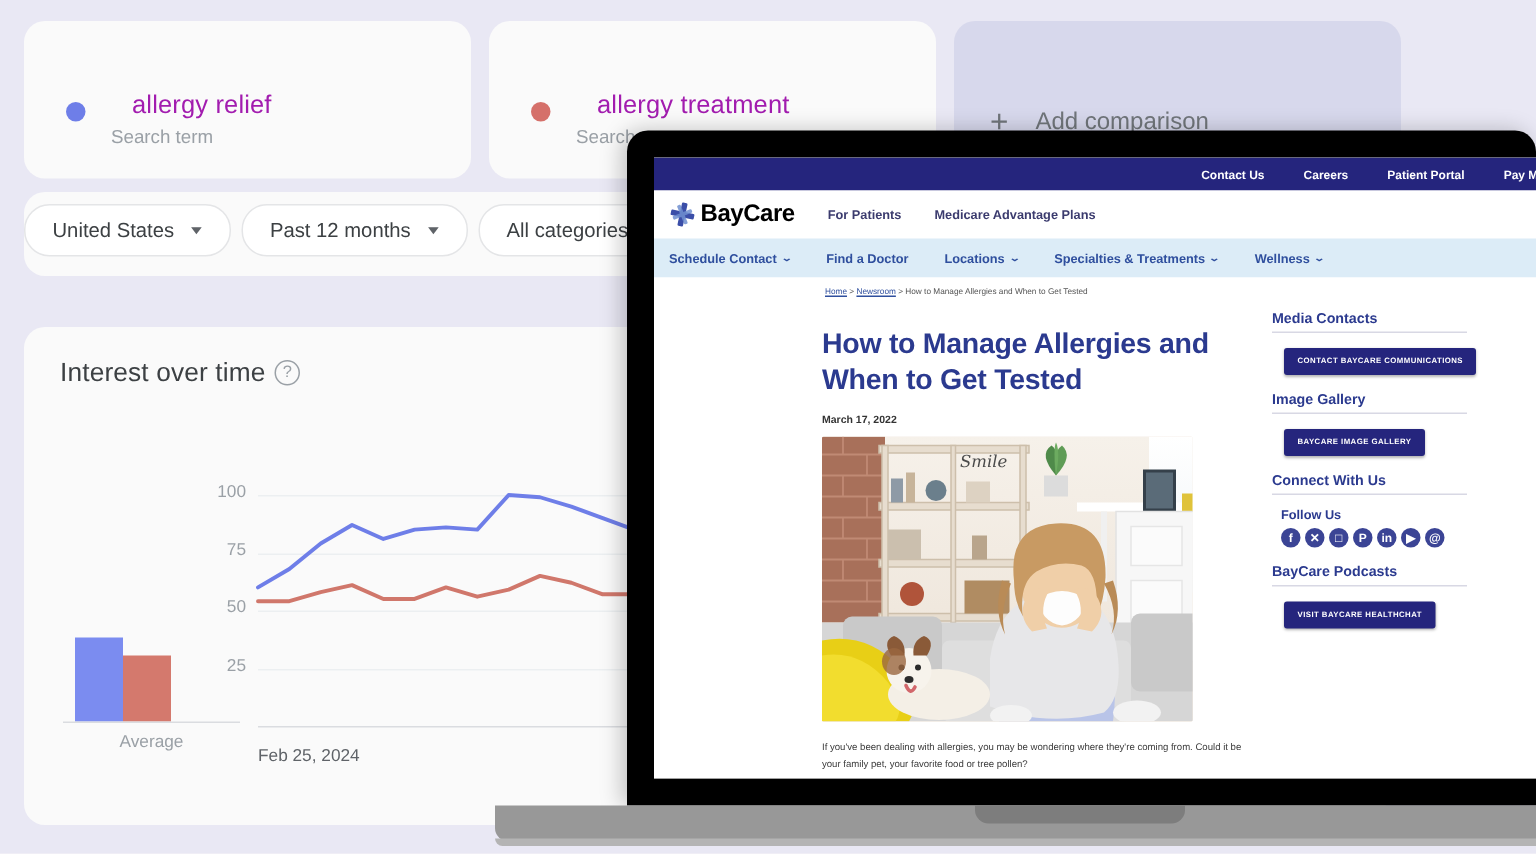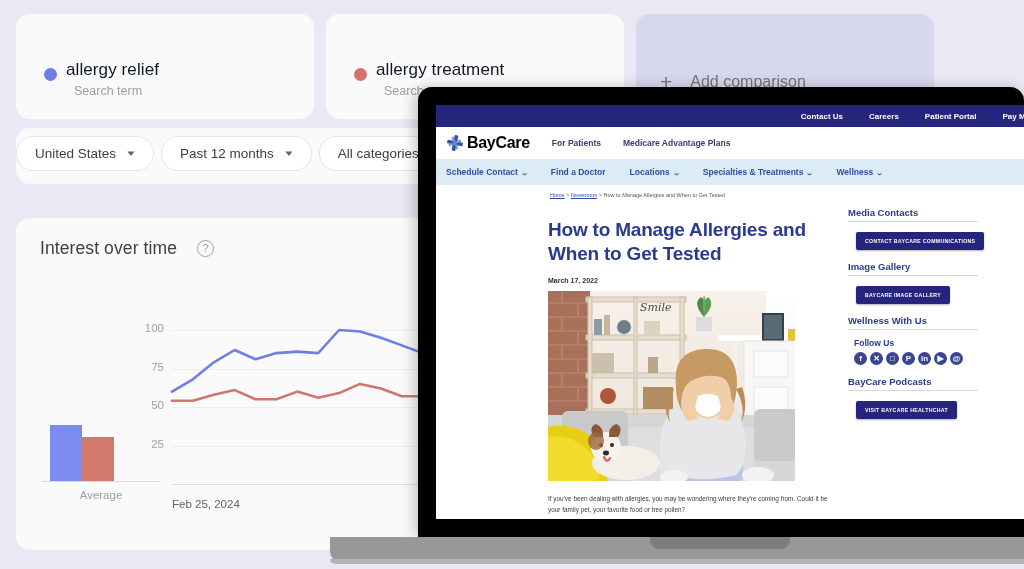--- a/index.html
+++ b/index.html
@@ -46,23 +46,23 @@
   .term-dot {
     position: absolute;
     left: 28px; top: 54px;
     width: 13px; height: 13px;
     border-radius: 50%;
   }
   .term-dot.blue { background: #6e7ee8; }
   .term-dot.red  { background: #d5706a; }
   .term-title {
     position: absolute;
-    left: 50px; top: 46px;
+    left: 72px; top: 46px;
     font-size: 17px;
-    color: #0f172a;
+    color: #a21caf;
     letter-spacing: .1px;
   }
   .term-sub {
     position: absolute;
     left: 58px; top: 70px;
     font-size: 12.5px;
     color: #9aa0a6;
   }
   .add-comp {
     position: absolute;
@@ -121,21 +121,21 @@
     width: 908px;
     height: 332px;
     background: #fafafa;
     border-radius: 14px;
   }
   .iot-head {
     position: absolute;
     left: 40px; top: 238px;
     display: flex;
     align-items: center;
-    gap: 20px;
+    gap: 6px;
   }
   .iot-title {
     font-size: 17.5px;
     color: #3c4043;
     letter-spacing: .1px;
   }
   .help-icon {
     width: 17px; height: 17px;
     border: 1.4px solid #9aa0a6;
     border-radius: 50%;
@@ -666,21 +666,21 @@
           <div class="bc-ptext">If you've been dealing with allergies, you may be wondering where they're coming from. Could it be your family pet, your favorite food or tree pollen?</div>
         </div>
 
         <div class="bc-side">
           <h3>Media Contacts</h3>
           <span class="bc-btn">CONTACT BAYCARE COMMUNICATIONS</span>
           <div class="gap"></div>
           <h3>Image Gallery</h3>
           <span class="bc-btn">BAYCARE IMAGE GALLERY</span>
           <div class="gap"></div>
-          <h3>Wellness With Us</h3>
+          <h3>Connect With Us</h3>
           <div class="bc-follow">Follow Us</div>
           <div class="bc-socials" id="socialRow">
               <div class="bc-soc">f</div>
               <div class="bc-soc">✕</div>
               <div class="bc-soc">□</div>
               <div class="bc-soc">P</div>
               <div class="bc-soc">in</div>
               <div class="bc-soc">▶</div>
               <div class="bc-soc">@</div>
             </div>

